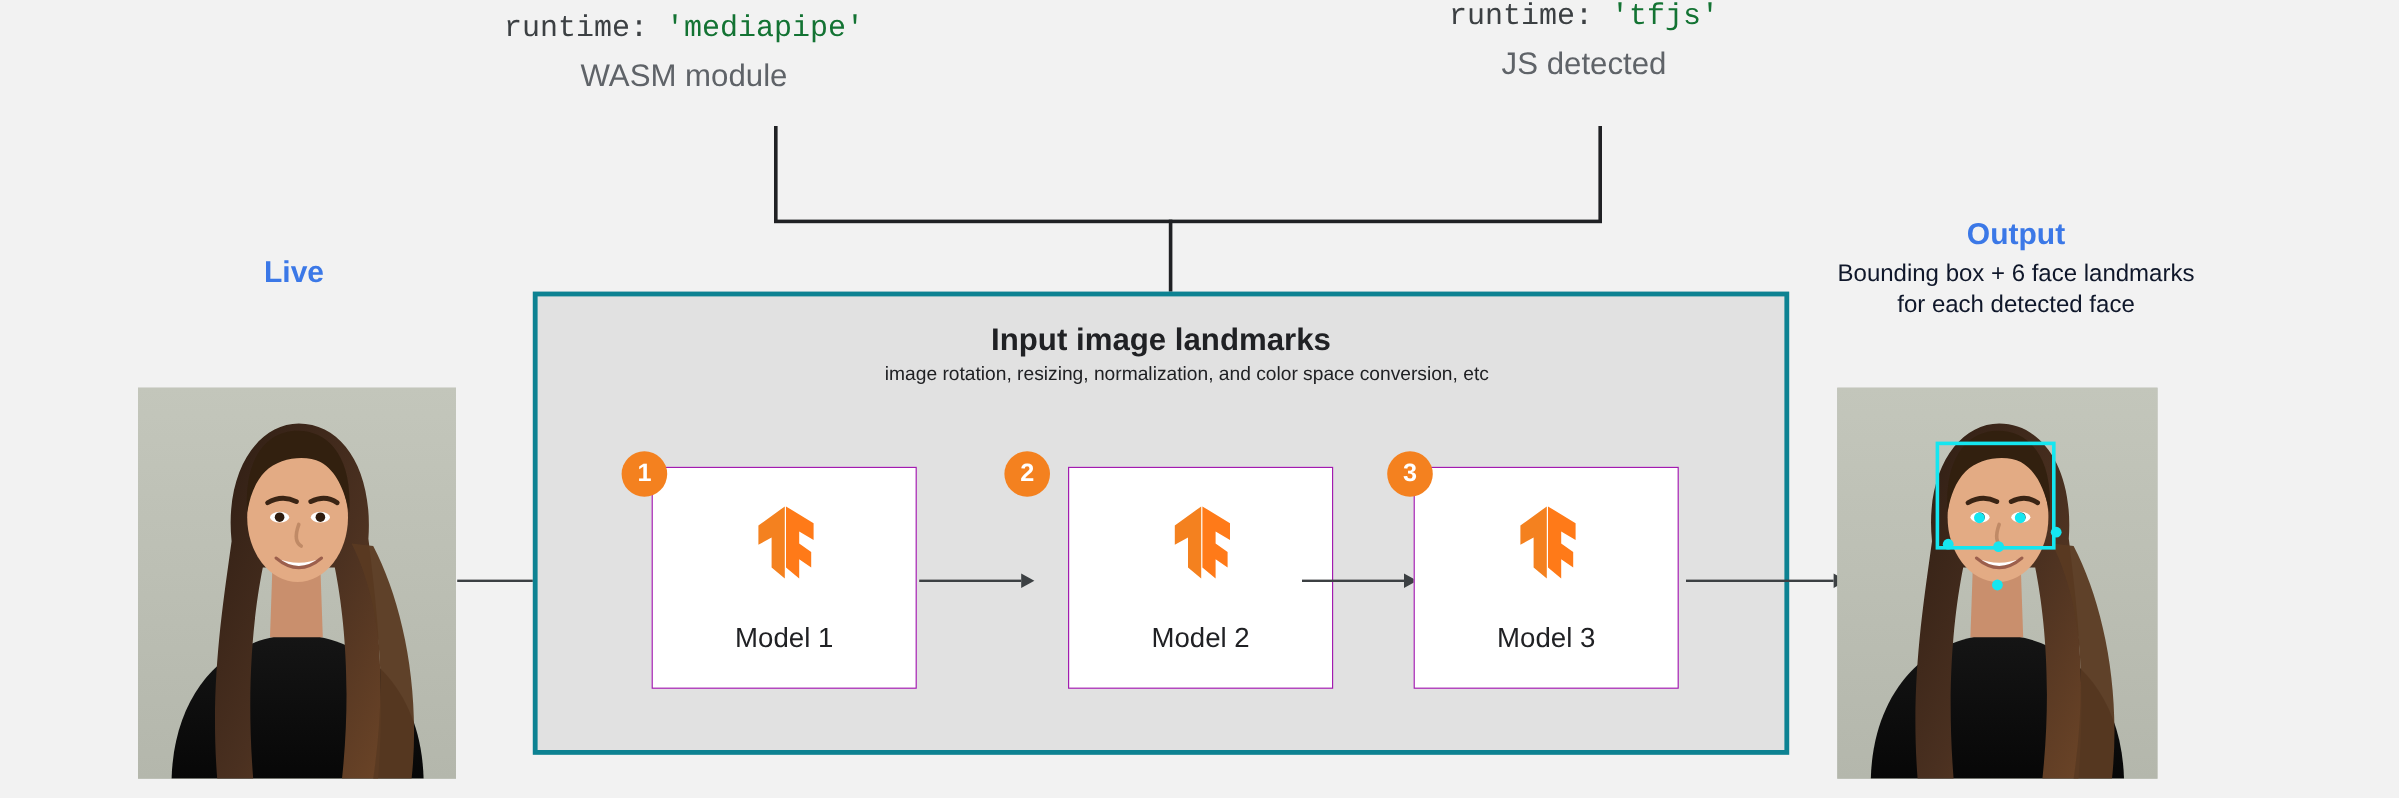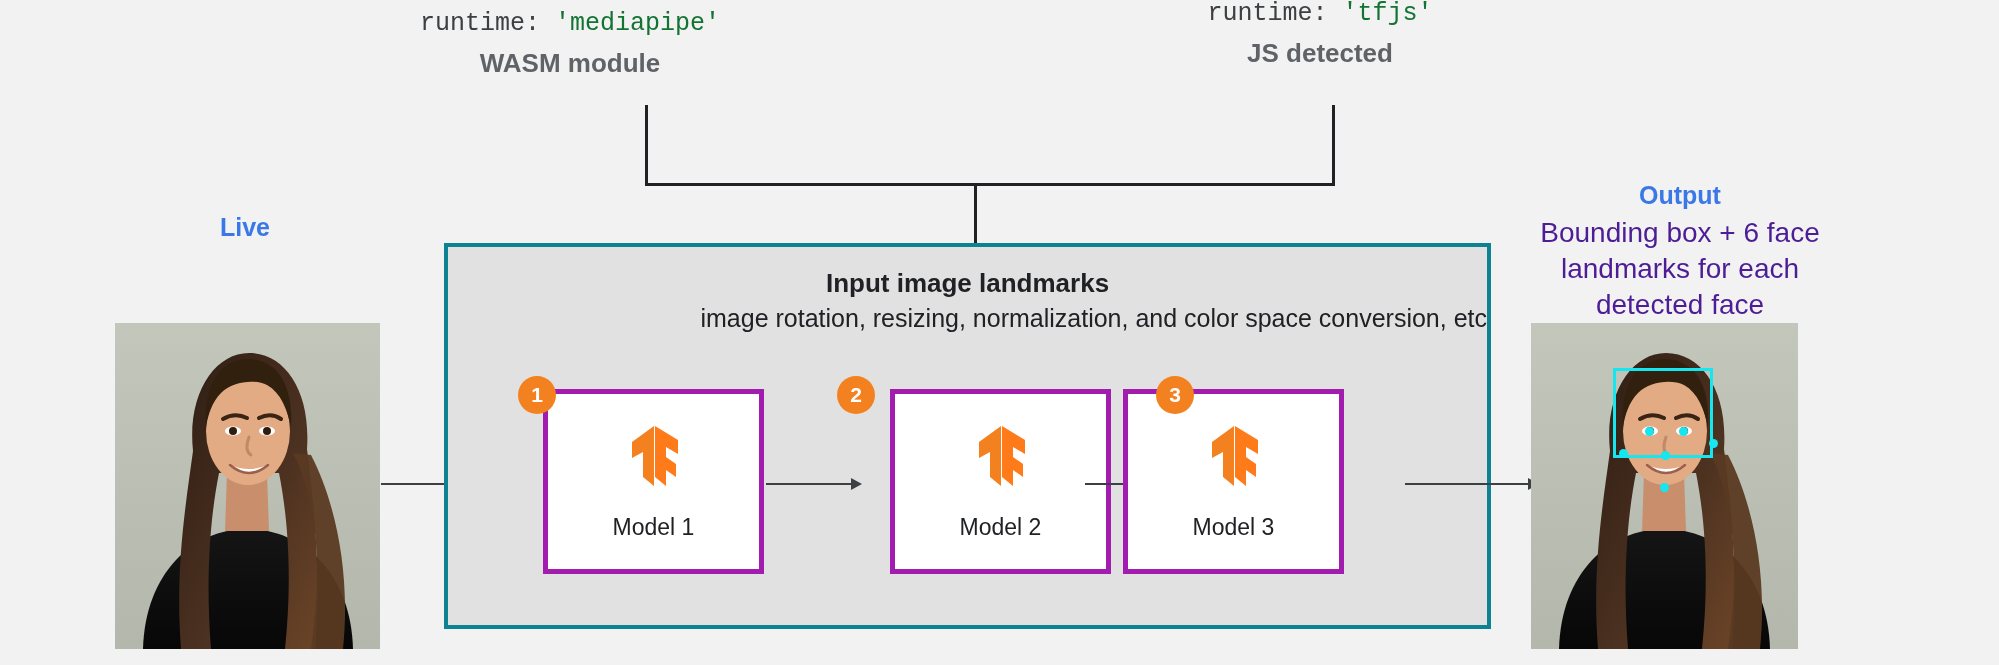--- a/index.html
+++ b/index.html
@@ -32,21 +32,21 @@
     font-family: "Liberation Mono", "DejaVu Sans Mono", monospace;
     font-size: 25px;
     color: #3c4043;
     white-space: nowrap;
   }
   .runtime-code .str {
     color: #137333;
   }
   .runtime-sub {
     font-size: 26px;
-    font-weight: bold;
+    font-weight: normal;
     color: #5f6368;
     margin-top: 7px;
     white-space: nowrap;
   }
   #label-mediapipe { left: 310px; top: 8px; width: 520px; }
   #label-tfjs      { left: 1060px; top: -2px; width: 520px; }
 
   
   .bracket {
     position: absolute;
@@ -81,22 +81,22 @@
     line-height: 1.3;
   }
   .io-title {
     font-size: 25px;
     font-weight: bold;
     color: #3b78e7;
     margin-bottom: 3px;
     margin-top: 31px;
   }
   .io-desc {
-    font-size: 28px;
-    color: #4c1d95;
+    font-size: 20px;
+    color: #0f172a;
   }
   #caption-input  { left: 95px;  top: 180px; width: 300px; }
   #caption-output { left: 1530px; top: 148px; width: 300px; }
 
   
   .panel {
     position: absolute;
     left: 444px;
     top: 243px;
     width: 1047px;
@@ -113,39 +113,39 @@
     text-align: center;
     font-size: 26px;
     font-weight: bold;
     color: #202124;
   }
   .panel-sub {
     position: absolute;
     left: 0;
     right: 0;
     top: 57px;
-    text-align: right;
-    font-size: 25px;
+    text-align: center;
+    font-size: 16px;
     color: #202124;
     margin-left: 43px;
   }
 
   
   .model-card {
     position: absolute;
     top: 389px;
     width: 221px;
     height: 185px;
     background: #ffffff;
-    border: 5px solid #a21caf;
+    border: 1px solid #a21caf;
     box-sizing: border-box;
   }
   #model-card-1 { left: 543px; }
   #model-card-2 { left: 890px; }
-  #model-card-3 { left: 1123px; padding-left: 28px; }
+  #model-card-3 { left: 1178px; padding-left: 28px; }
 
   .model-label {
     position: absolute;
     left: 0;
     right: 0;
     bottom: 28px;
     text-align: center;
     font-size: 23px;
     color: #202124;
   }

